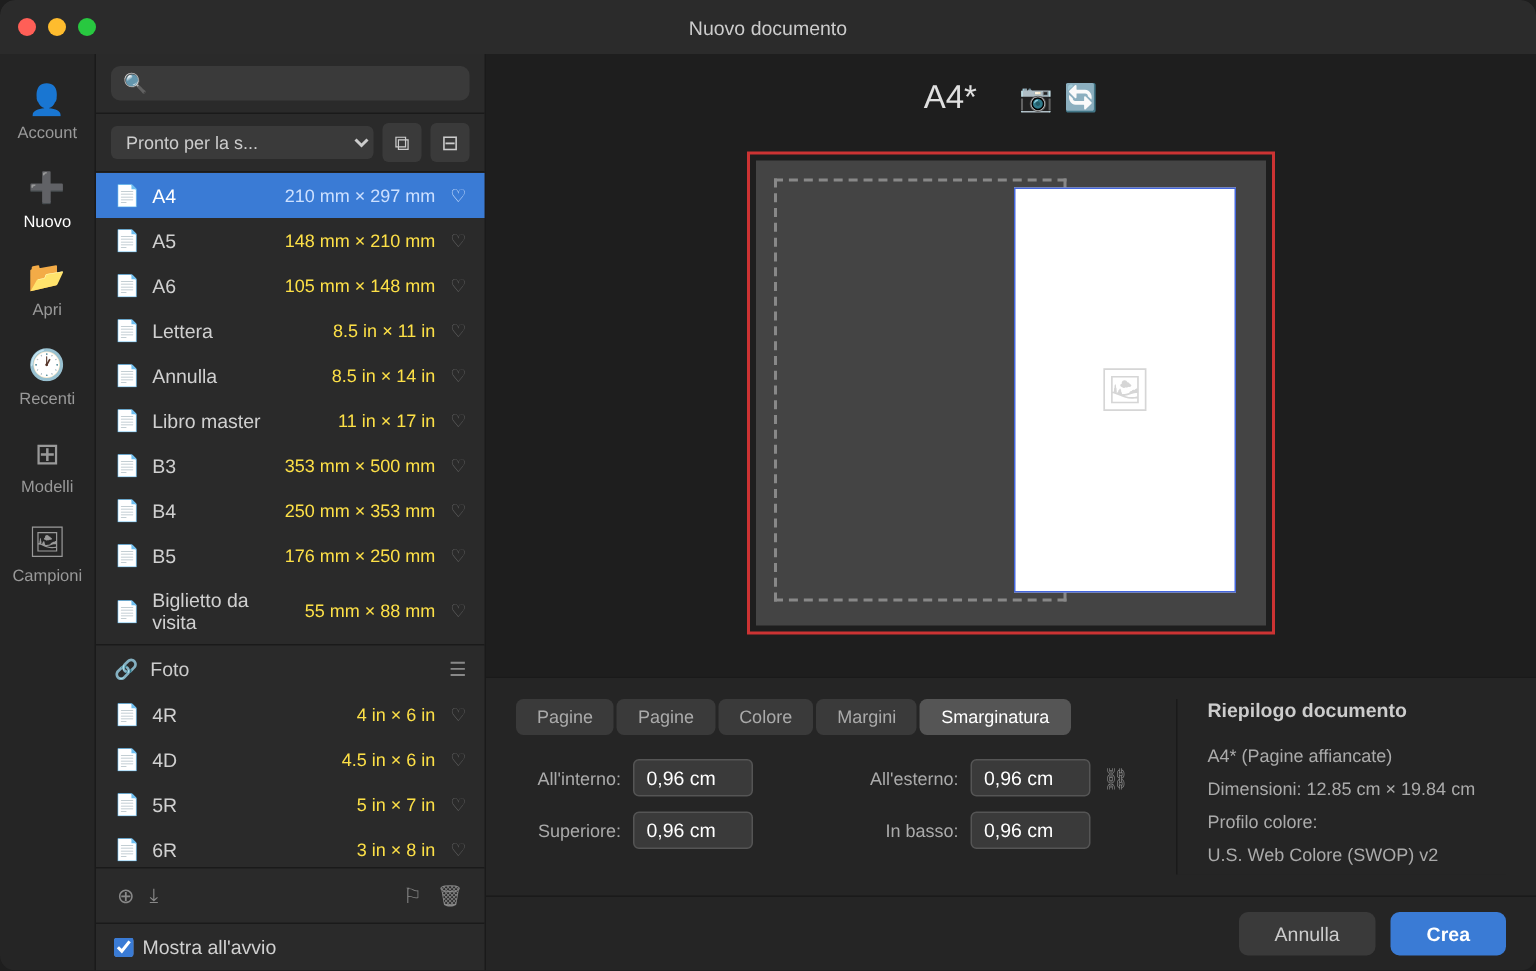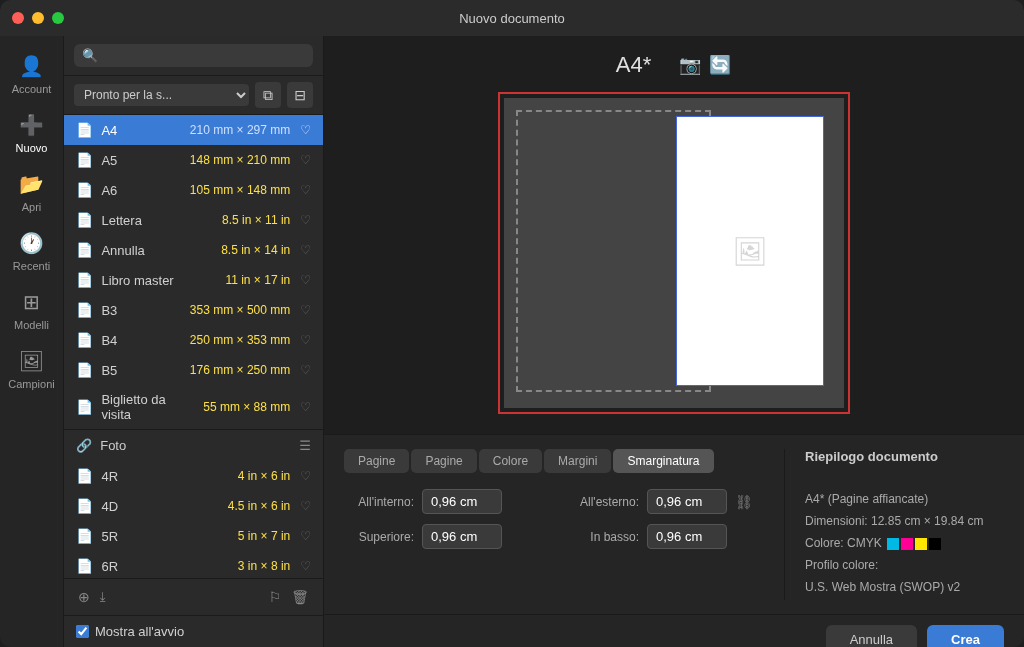--- a/index.html
+++ b/index.html
@@ -273,21 +273,21 @@
       font-size: 14px;
       cursor: pointer;
     }
     
     .summary-panel {
       width: 220px;
       background: #252525;
       padding: 0 0 0 20px;
       border-left: 1px solid #1a1a1a;
     }
-    .summary-title { font-size: 13px; font-weight: 600; color: #ccc; margin-bottom: 26px; }
+    .summary-title { font-size: 13px; font-weight: 600; color: #ccc; margin-bottom: 14px; }
     .summary-line { font-size: 12px; color: #aaa; margin-bottom: 4px; line-height: 1.5; }
     .color-chips {
       display: inline-flex;
       gap: 2px;
       margin-left: 2px;
       vertical-align: middle;
     }
     .chip { width: 12px; height: 12px; display: inline-block; }
     
     .action-bar {
@@ -526,31 +526,22 @@
             <span class="field-label">In basso:</span>
             <input class="field-input" type="text" value="0,96 cm" style="">
           </div>
         </div>
       </div>
 
       <div class="summary-panel">
         <div class="summary-title">Riepilogo documento</div>
         <div class="summary-line">A4* (Pagine affiancate)</div>
         <div class="summary-line">Dimensioni: 12.85 cm × 19.84 cm</div>
-        <div class="summary-line">
-          <span>Colore: CMYK</span>
-          <span class="color-chips" id="color-chips">
-              <span class="chip" style="background: rgb(0, 184, 230);"></span>
-              <span class="chip" style="background: rgb(255, 0, 150);"></span>
-              <span class="chip" style="background: rgb(255, 230, 0);"></span>
-              <span class="chip" style="background: rgb(0, 0, 0);"></span>
-            </span>
-        </div>
         <div class="summary-line">Profilo colore:</div>
-        <div class="summary-line">U.S. Web Mostra (SWOP) v2</div>
+        <div class="summary-line">U.S. Web Colore (SWOP) v2</div>
       </div>
     </div>
 
     <div class="action-bar">
       <button class="action-btn cancel">Annulla</button>
       <button class="action-btn create">Crea</button>
     </div>
   </div>
 </div>
 

